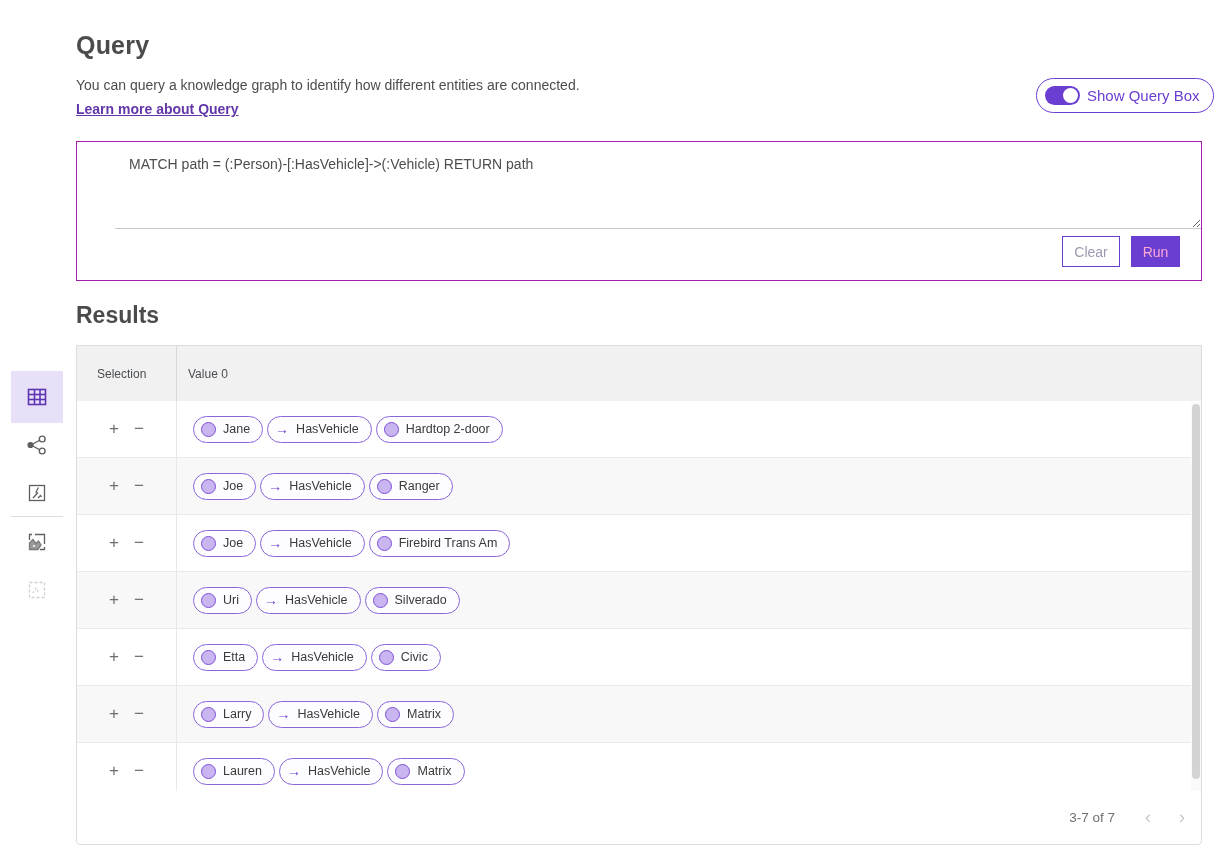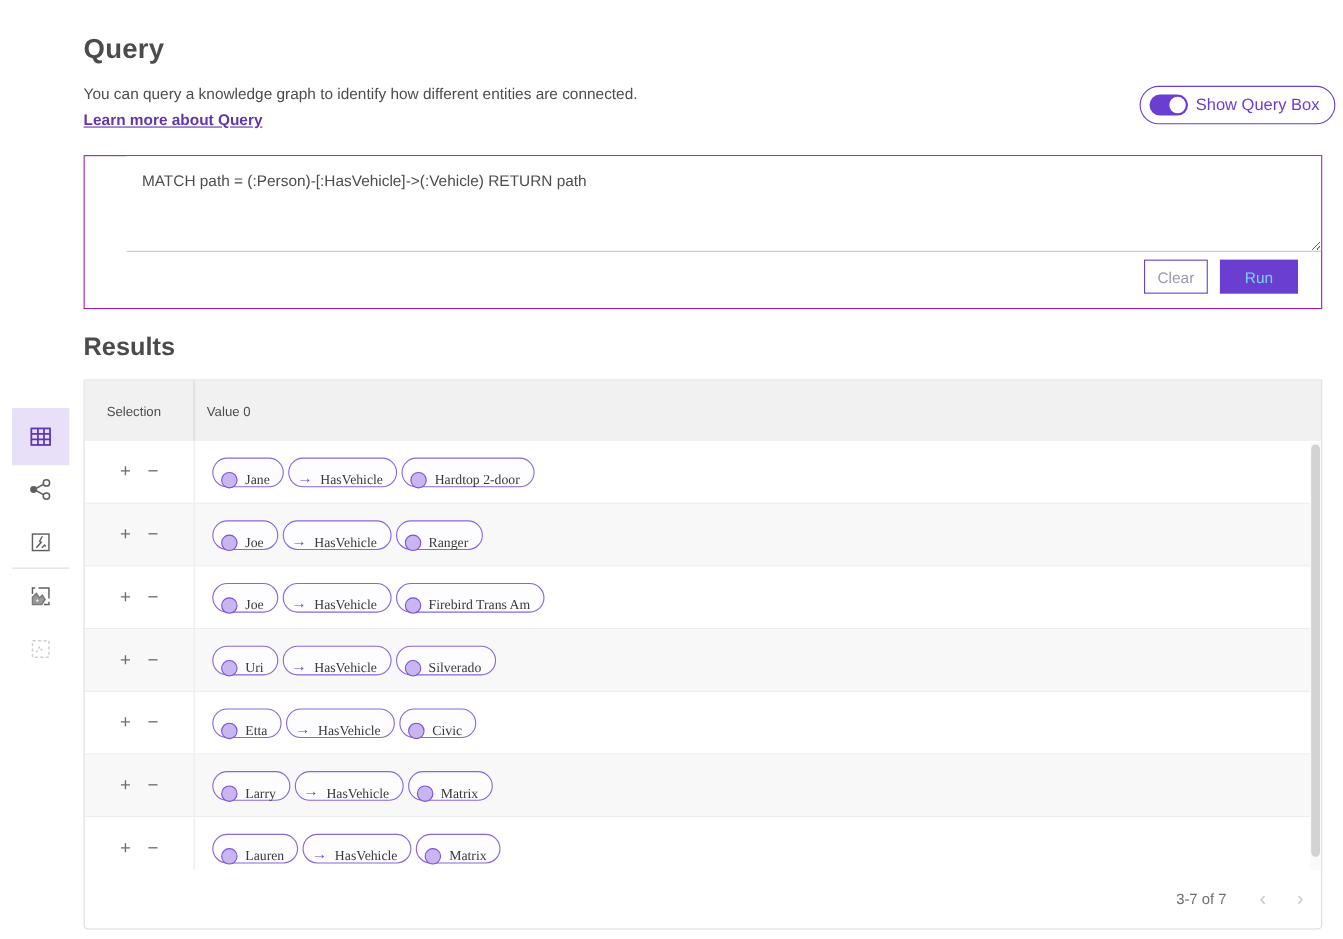--- a/index.html
+++ b/index.html
@@ -27,21 +27,21 @@
     border:1px solid #a21caf; background:#fff;padding-left:38px; }
   .query-input { display:block; width:100%; height:87px; border:none;
     border-bottom:1px solid #c9c9c9; resize:vertical; outline:none;
     padding:13px 14px; font-family:"Liberation Sans",sans-serif; font-size:14px;
     color:#4d4d4d; line-height:1.4; }
   .query-actions { position:absolute; right:21px; bottom:13px; display:flex; gap:11px;border-radius:11px; }
   .btn { height:31px; font-family:"Liberation Sans",sans-serif; font-size:14px;
     cursor:pointer; border-radius:0; }
   .btn-clear { width:58px; background:#fff; border:1px solid var(--accent,#6b3ed2);
     color:#9a9ab0; }
-  .btn-run { width:71px; background:var(--accent,#6b3ed2); border:none; color:#7dd3fc; }
+  .btn-run { width:49px; background:var(--accent,#6b3ed2); border:none; color:#f9a8d4; }
 
   
   .results-title { position:absolute; left:76px; top:302px; font-size:23px; font-weight:700;
     color:#4b4b4b; }
 
   
   .side-item { position:absolute; left:11px; width:52px; display:flex; align-items:center;
     justify-content:center; background:transparent; border:none; cursor:pointer; }
   .side-item.selected { background:var(--selected-bg,#e7e0f8); }
   .side-divider { position:absolute; left:11px; top:516px; width:52px; height:1px;
@@ -57,24 +57,24 @@
   .th-val { padding-left:11px; }
   .tbody { height:390px; overflow:hidden; position:relative; }
   .trow { display:flex; height:57px; border-bottom:1px solid #eaeaea; background:#fff; }
   .trow:nth-child(even) { background:#f8f8f8; }
   .cell-sel { width:100px; flex:0 0 auto; display:flex; align-items:center;
     justify-content:center; gap:11px; border-right:1px solid #e8e8e8; }
   .sel-btn { background:none; border:none; font-size:17px; color:#6e6e6e; cursor:pointer;
     padding:0 2px; font-family:"Liberation Sans",sans-serif; }
   .cell-val { flex:1; display:flex; align-items:center; padding-left:16px; }
 
-  .chip { display:inline-flex; height:27px;
+  .chip { display:inline-flex; align-items:center; height:27px;
     border:1px solid var(--chip-border,#8a66d9); border-radius:14px;
-    background:var(--chip-bg,#fdfcff); padding:12px 12px 0 7px; margin-right:4px;
-    font-size:12.5px; color:#3a3a3a; cursor:pointer; white-space:nowrap;font-family:Liberation Serif, serif; }
+    background:var(--chip-bg,#fdfcff); padding:0 12px 0 7px; margin-right:4px;
+    font-size:12.5px; color:#3a3a3a; cursor:pointer; white-space:nowrap; }
   .dot { width:15px; height:15px; border-radius:50%;
     background:var(--dot-fill,#c9b5ef); border:1px solid var(--dot-border,#7d51d6);
     margin-right:7px; flex:0 0 auto; }
   .arrow { color:var(--accent,#6b3ed2); margin-right:7px; font-size:14px; line-height:1; }
 
   .scrollbar { position:absolute; right:0; top:56px; width:10px; height:389px;
     background:#fafafa; }
   .scroll-thumb { position:absolute; left:1px; top:2px; width:8px; height:375px;
     background:#d3d3d3; border-radius:5px; }
 

